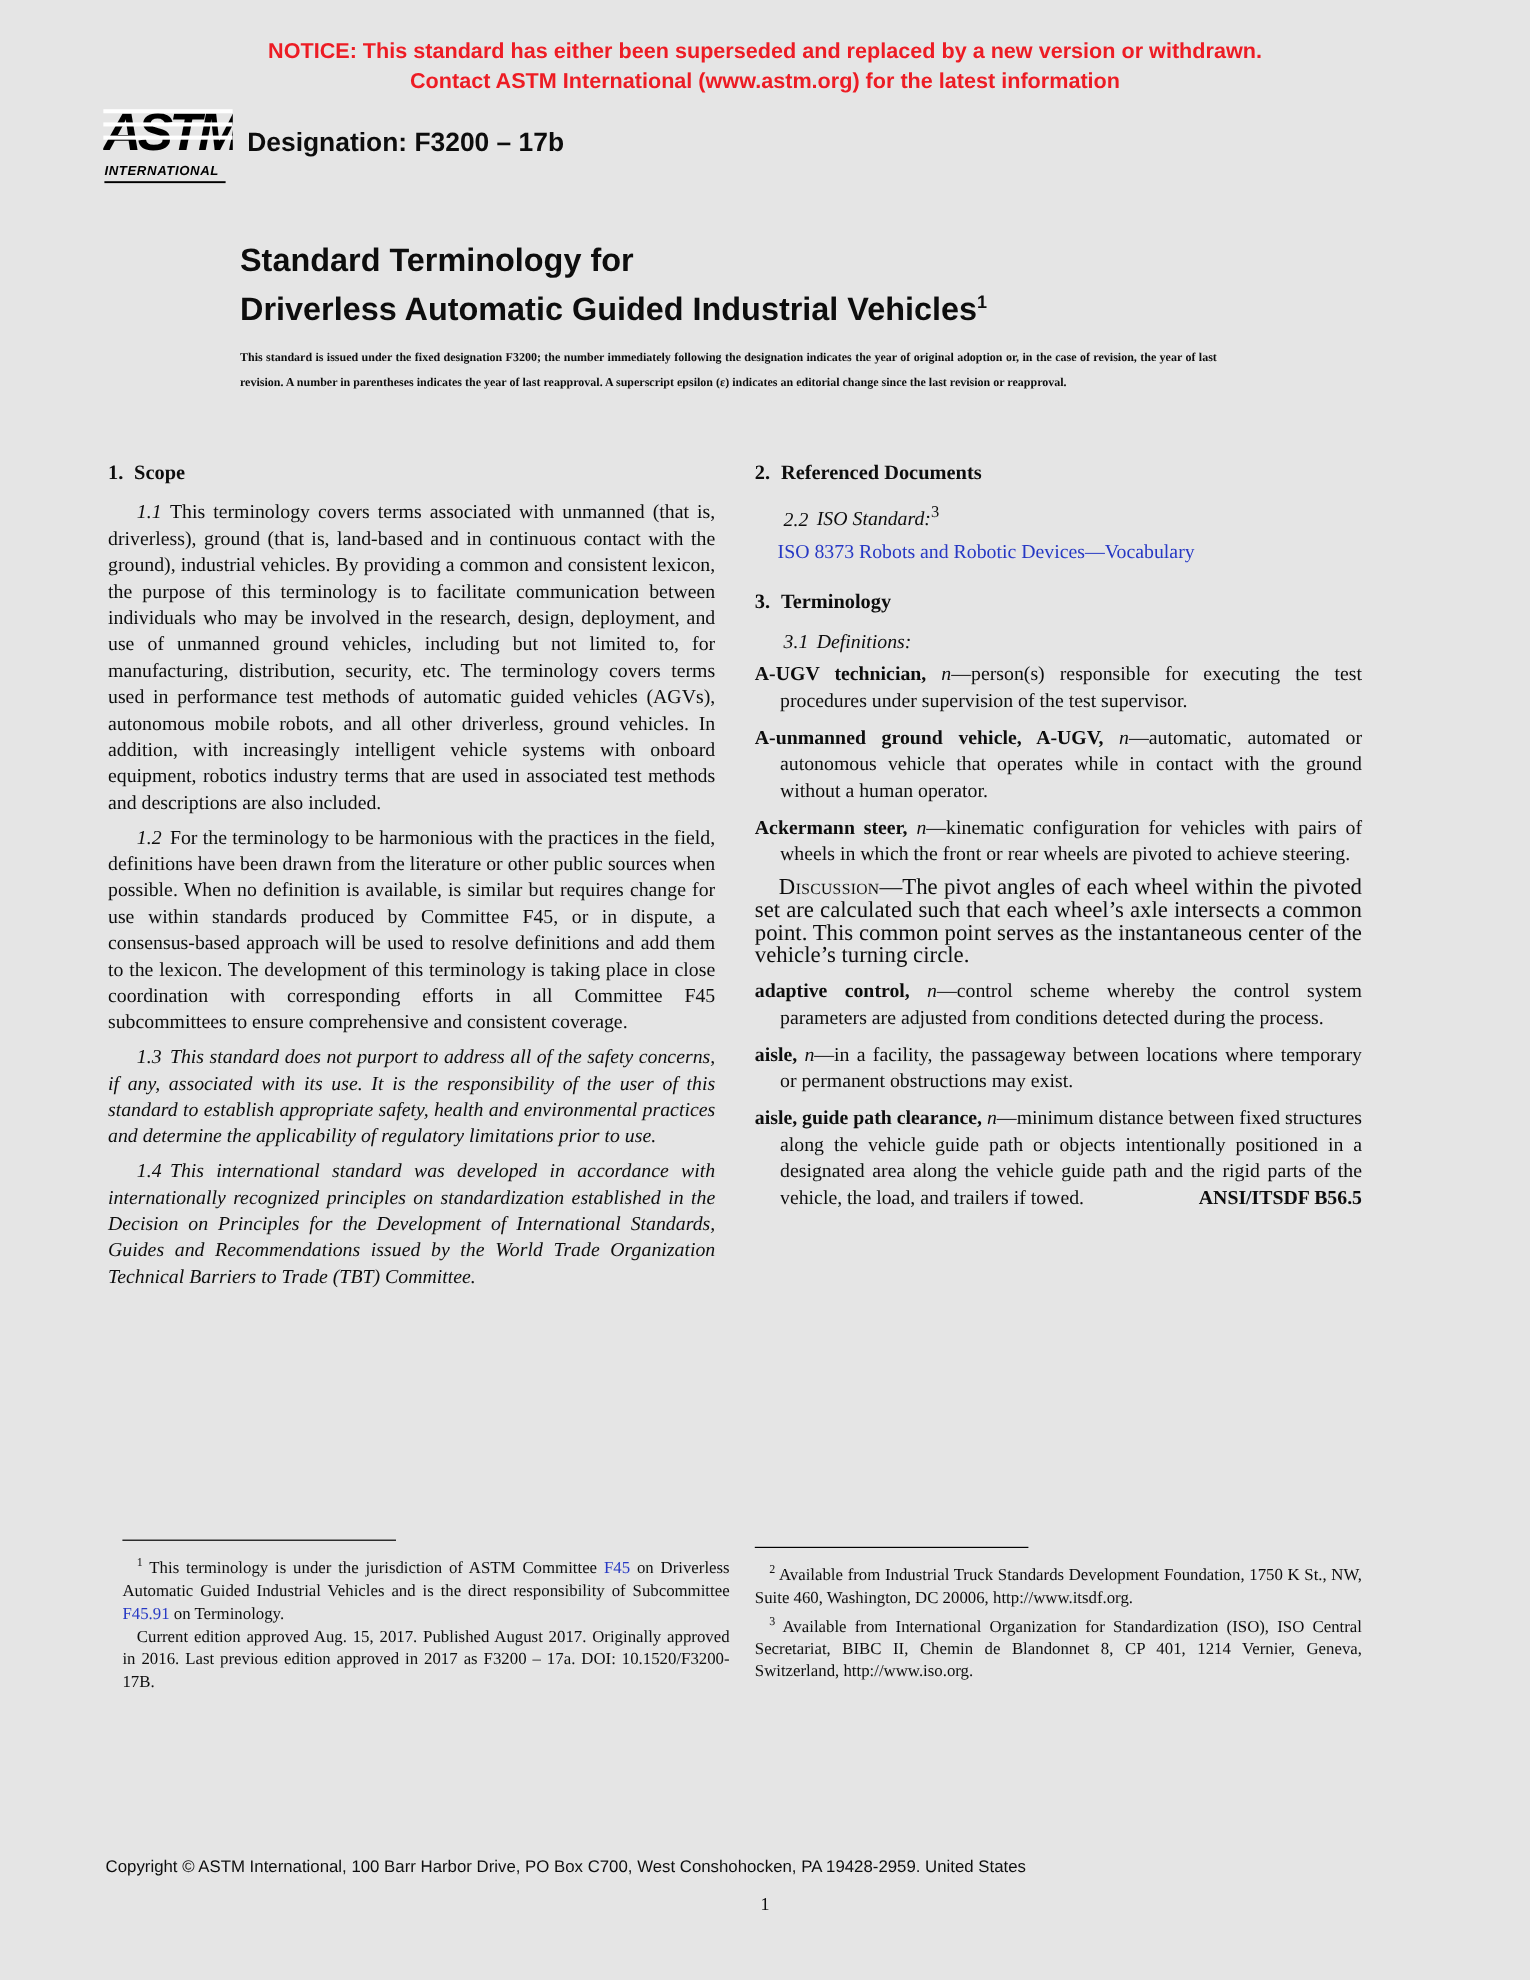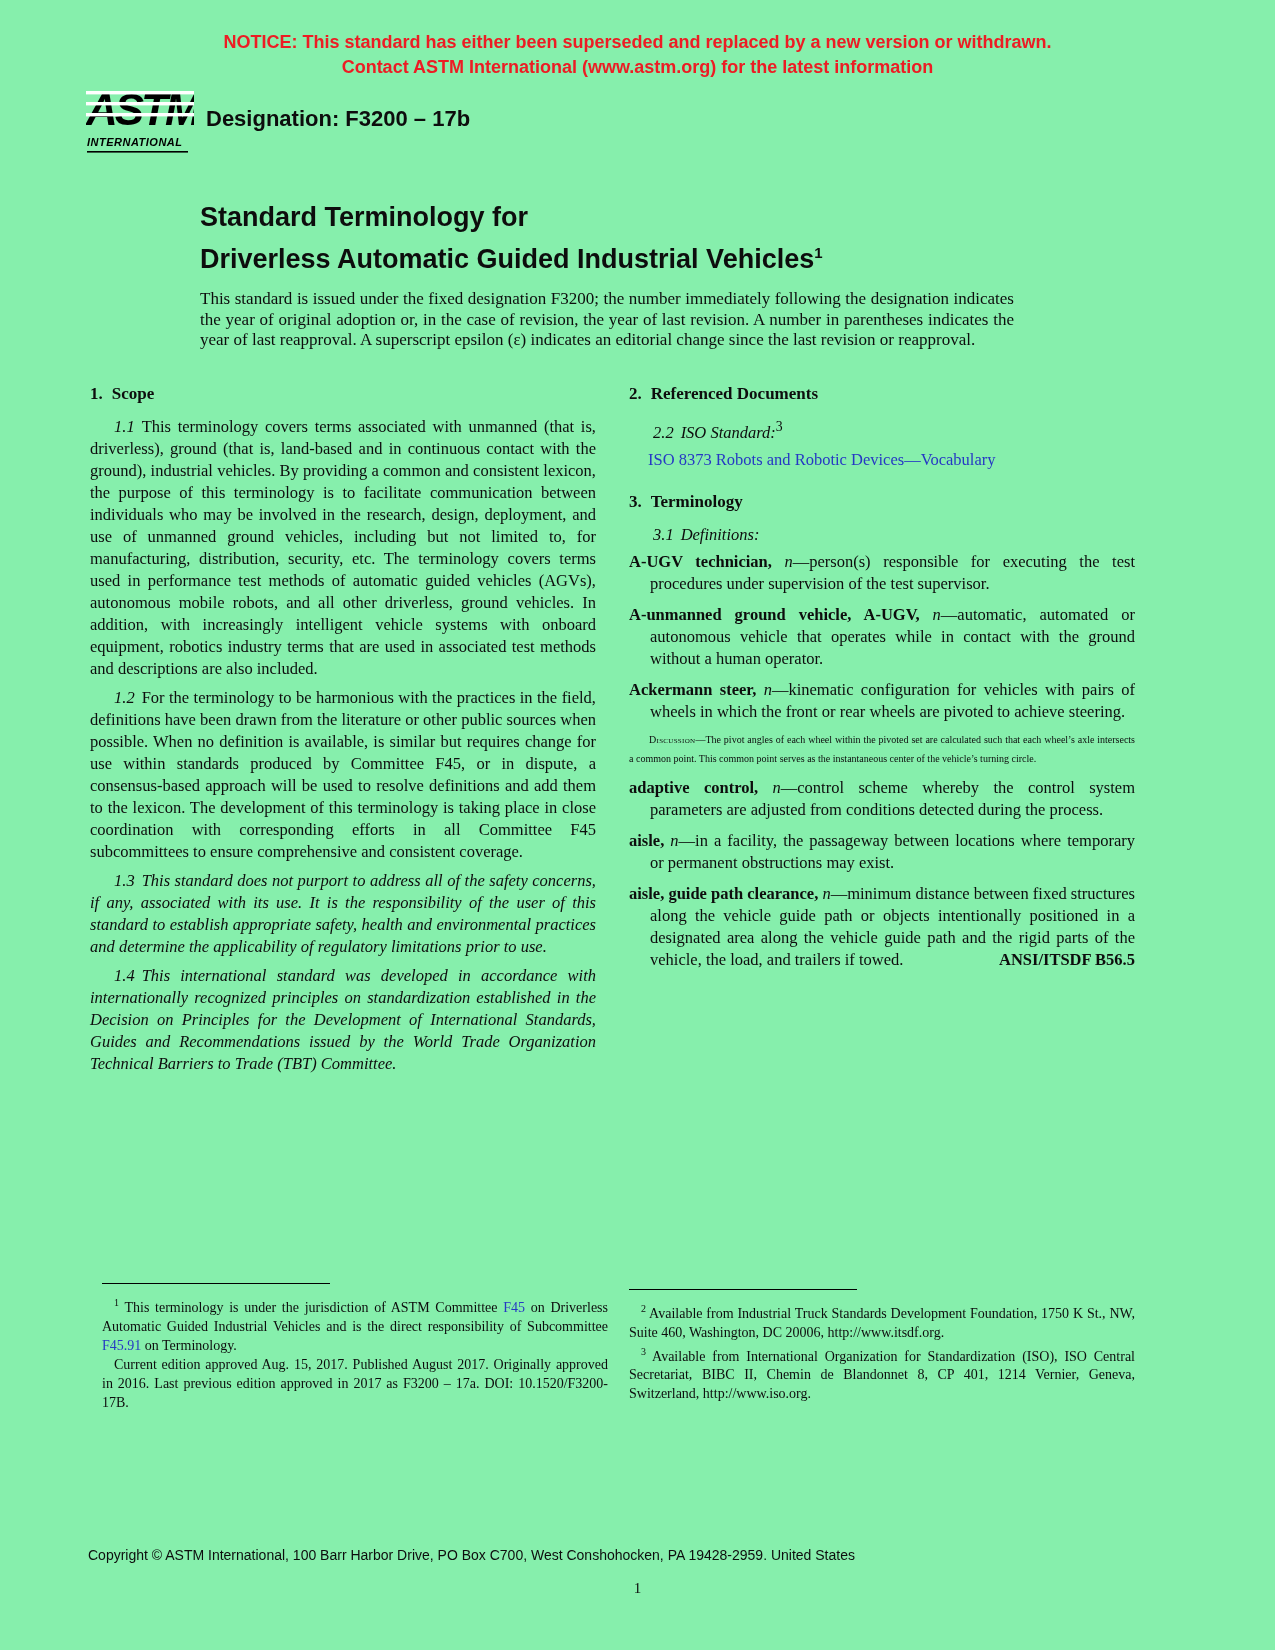--- a/index.html
+++ b/index.html
@@ -1,39 +1,39 @@
 <!DOCTYPE html>
 <html lang="en" style="--red: #ed1c24; --blue: #2638c4;"><head>
 <meta charset="utf-8">
 <style>
   :root { --red:#ed1c24; --blue:#2638c4; }
   html, body { margin:0; padding:0; background:#ffffff; }
   .page {
-    position:relative; width:1275px; height:1650px; background:#86efac;
+    position:relative; width:1275px; height:1650px; background:#e5e5e5;
     font-family:"Liberation Serif", serif; color:#0d0d0d; overflow:hidden;
   }
   .notice {
     position:absolute; top:30px; left:0; width:100%; text-align:center;
     font-family:"Liberation Sans", sans-serif; font-weight:700;
     font-size:18px; line-height:25px; color:var(--red);
   }
   .logo { position:absolute; left:86px; top:80px; width:108px; height:92px; }
   .designation {
     position:absolute; left:206px; top:106px;
     font-family:"Liberation Sans", sans-serif; font-weight:700; font-size:22px;
   }
   .title {
     position:absolute; left:200px; top:199px;
     font-family:"Liberation Sans", sans-serif; font-weight:700;
     font-size:27px; line-height:36px;
   }
   .title sup { font-size:15px; }
   .preamble {
     position:absolute; left:200px; top:289px; width:814px;
-    font-size:17px; line-height:20.5px; text-align:justify; margin:0;
+    font-size:10px; line-height:20.5px; text-align:justify; margin:0;font-weight:bold;
   }
   .col {
     position:absolute; top:383px; width:506px;
     font-size:16.5px; line-height:22px; text-align:justify;
   }
   .col-left  { left:90px; }
   .col-right { left:629px; }
   .sec-head { font-size:17px; font-weight:700; margin:0 0 11px 0; text-align:left; }
   .sec-head .sec-num { margin-right:9px; }
   .sec-head.mt { margin-top:20px; }
@@ -46,21 +46,21 @@
     margin:0 0 6px 0; padding-left:38px; text-indent:-19px;
     color:var(--blue); cursor:pointer;
   }
   .link { color:var(--blue); text-decoration:none; cursor:pointer; }
   .def { margin:0 0 9px 0; padding-left:21px; text-indent:-21px; }
   .def .term { font-weight:700; }
   .def .pos  { font-style:italic; }
   .def.has-source { position:relative; }
   .def-source { position:absolute; right:0; bottom:0; font-weight:700; }
   .discussion {
-    font-size:10px; line-height:19px; margin:-2px 0 9px 0;
+    font-size:19px; line-height:19px; margin:-2px 0 9px 0;
     text-indent:20px; text-align:justify;
   }
   .disc-label { font-variant:small-caps; letter-spacing:0.3px; }
   .footnote { position:absolute; width:506px; font-size:14px; line-height:19px; text-align:justify; }
   .fn-left  { left:102px; top:1283px; }
   .fn-right { left:629px; top:1289px; }
   .fn-rule  { width:228px; border-top:1.4px solid #000; margin-bottom:9px; }
   .fn-p { margin:0; }
   .fn-p.indent { text-indent:12px; }
   .fn-p sup { font-size:10px; }

